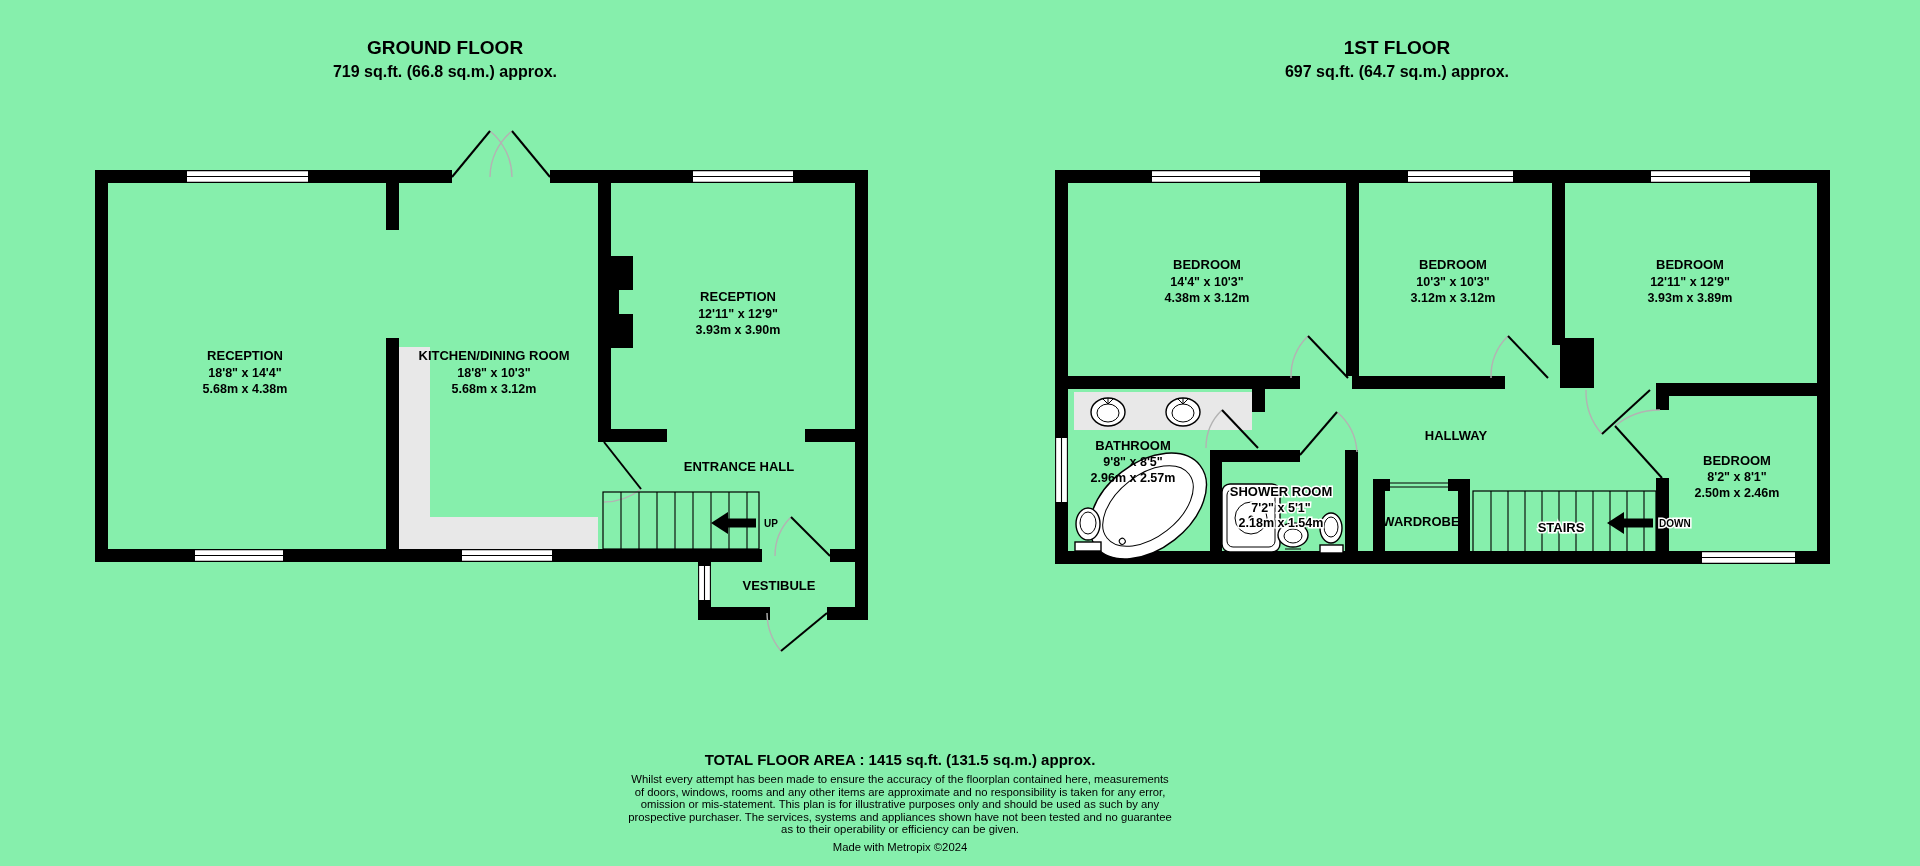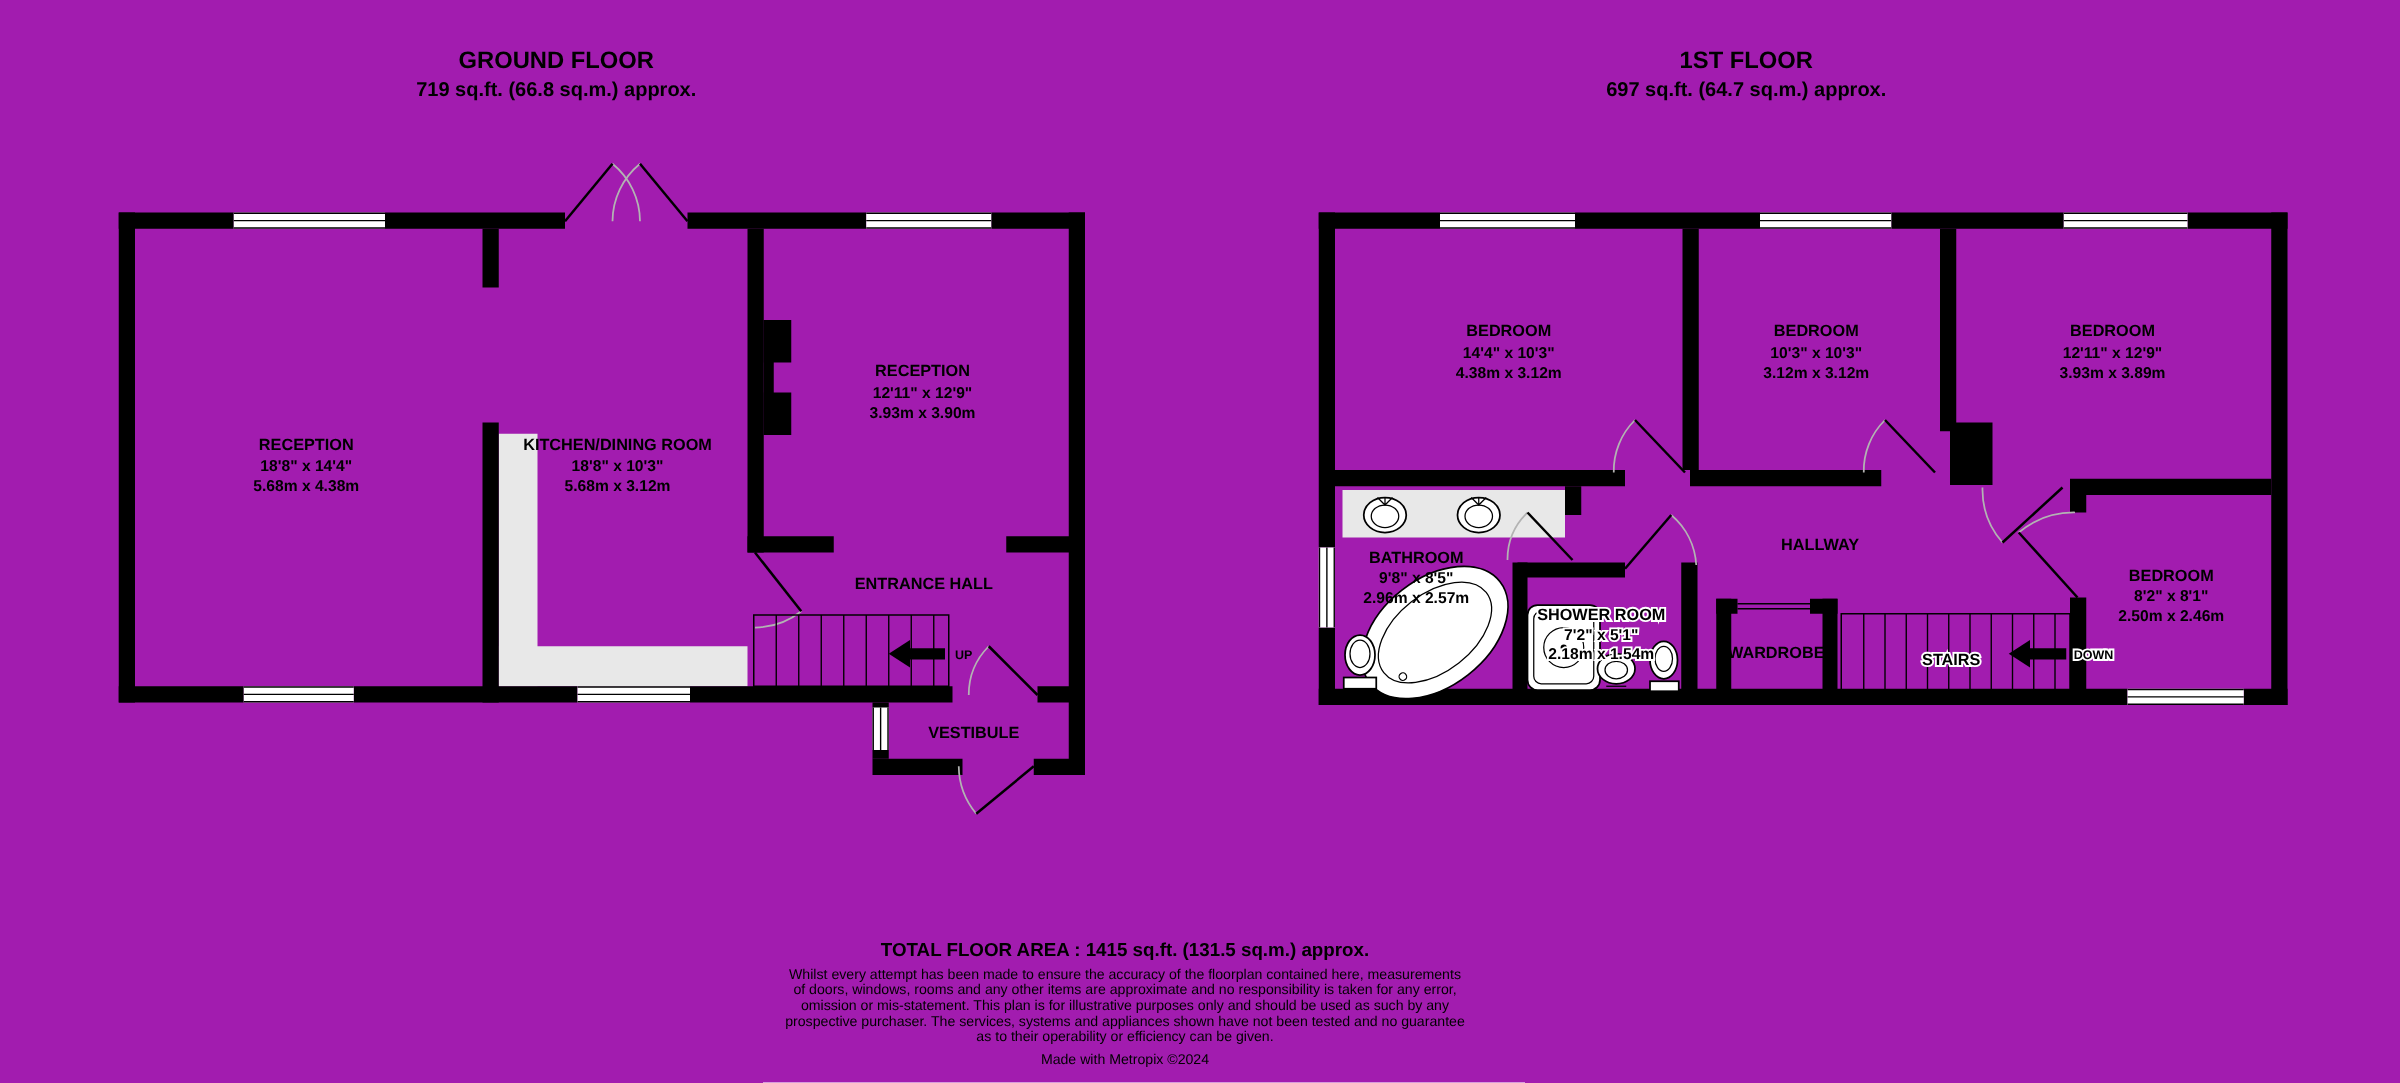--- a/index.html
+++ b/index.html
@@ -1,16 +1,16 @@
 <!DOCTYPE html>
 <html><head>
 <meta charset="utf-8">
 <style>
   html,body{margin:0;padding:0;background:#fff;}
-  .page{position:relative;width:1920px;height:866px;background:#a21caf;overflow:hidden;text-decoration:underline;}
+  .page{position:relative;width:1920px;height:866px;background:#86efac;overflow:hidden;text-decoration:underline;}
   svg{display:block;}
   text{fill:#000;}
   .t-title{font:700 19px "Liberation Sans",sans-serif;}
   .t-sub{font:700 16px "Liberation Sans",sans-serif;}
   .t-room{font:700 13px "Liberation Sans",sans-serif;}
   .t-dim{font:700 12.5px "Liberation Sans",sans-serif;}
   .t-small{font:700 10px "Liberation Sans",sans-serif;}
   .t-ft{font:700 15px "Liberation Sans",sans-serif;}
   .t-disc{font:400 11.3px "Liberation Sans",sans-serif;}
   .mid{text-anchor:middle;}

